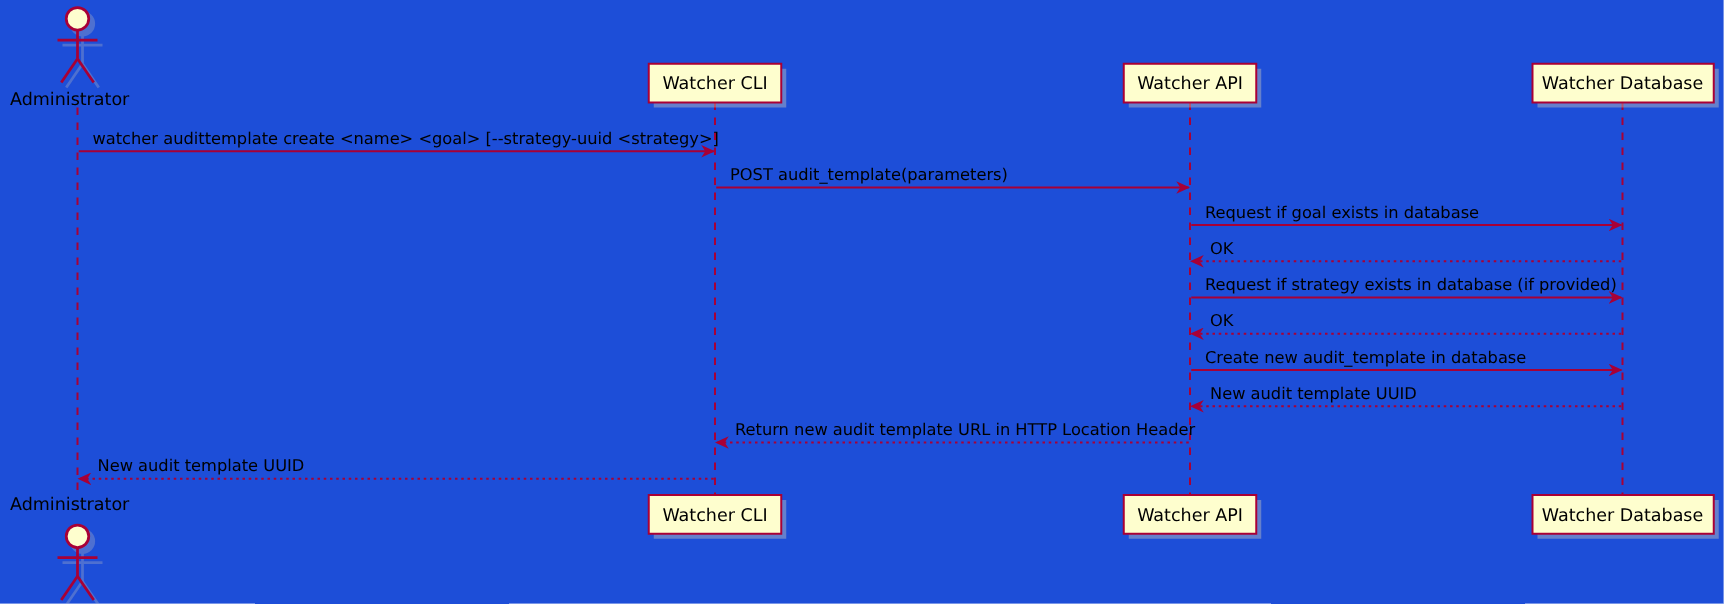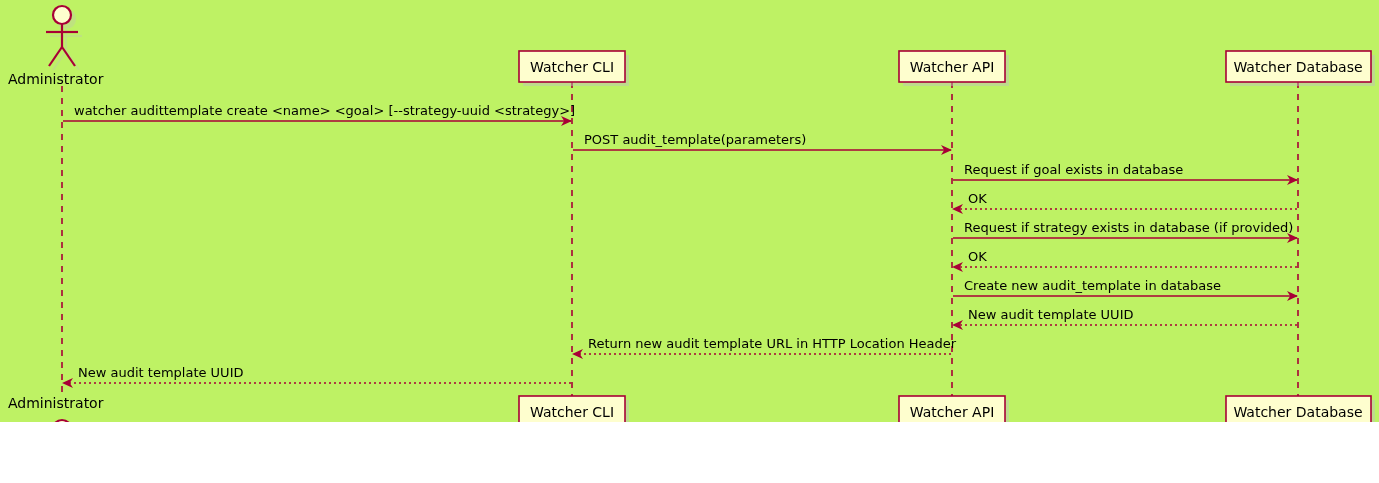--- a/index.html
+++ b/index.html
@@ -6,22 +6,22 @@
     margin: 0;
     padding: 0;
     background: #ffffff;
   }
   body {
     font-family: "DejaVu Sans", sans-serif;
   }
   #diagram-root {
     position: relative;
     width: 1379px;
-    height: 422px;
-    background: #bef264;
+    height: 483px;
+    background: #1d4ed8;
     overflow: hidden;
   }
   #diagram-svg {
     position: absolute;
     top: 0;
     left: 0;
   }
   .pbox-label, .actor-label, .msg-label {
     font-family: "DejaVu Sans", sans-serif;
     fill: #000000;

